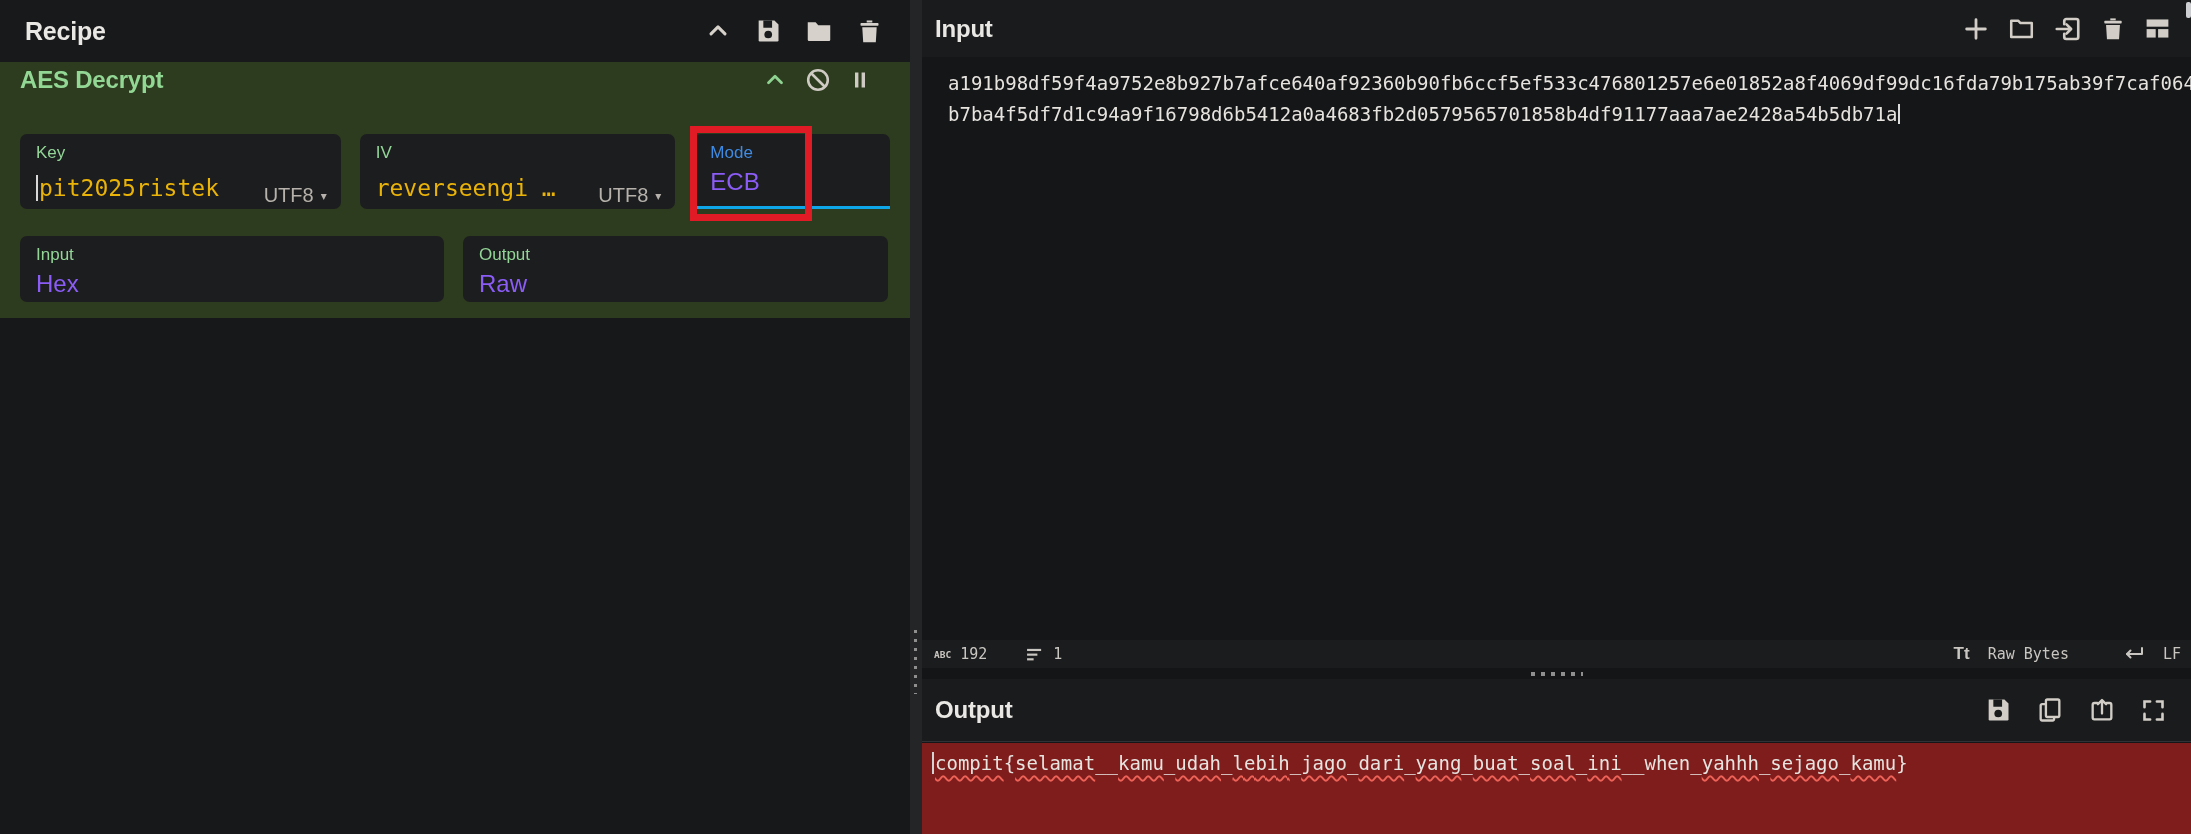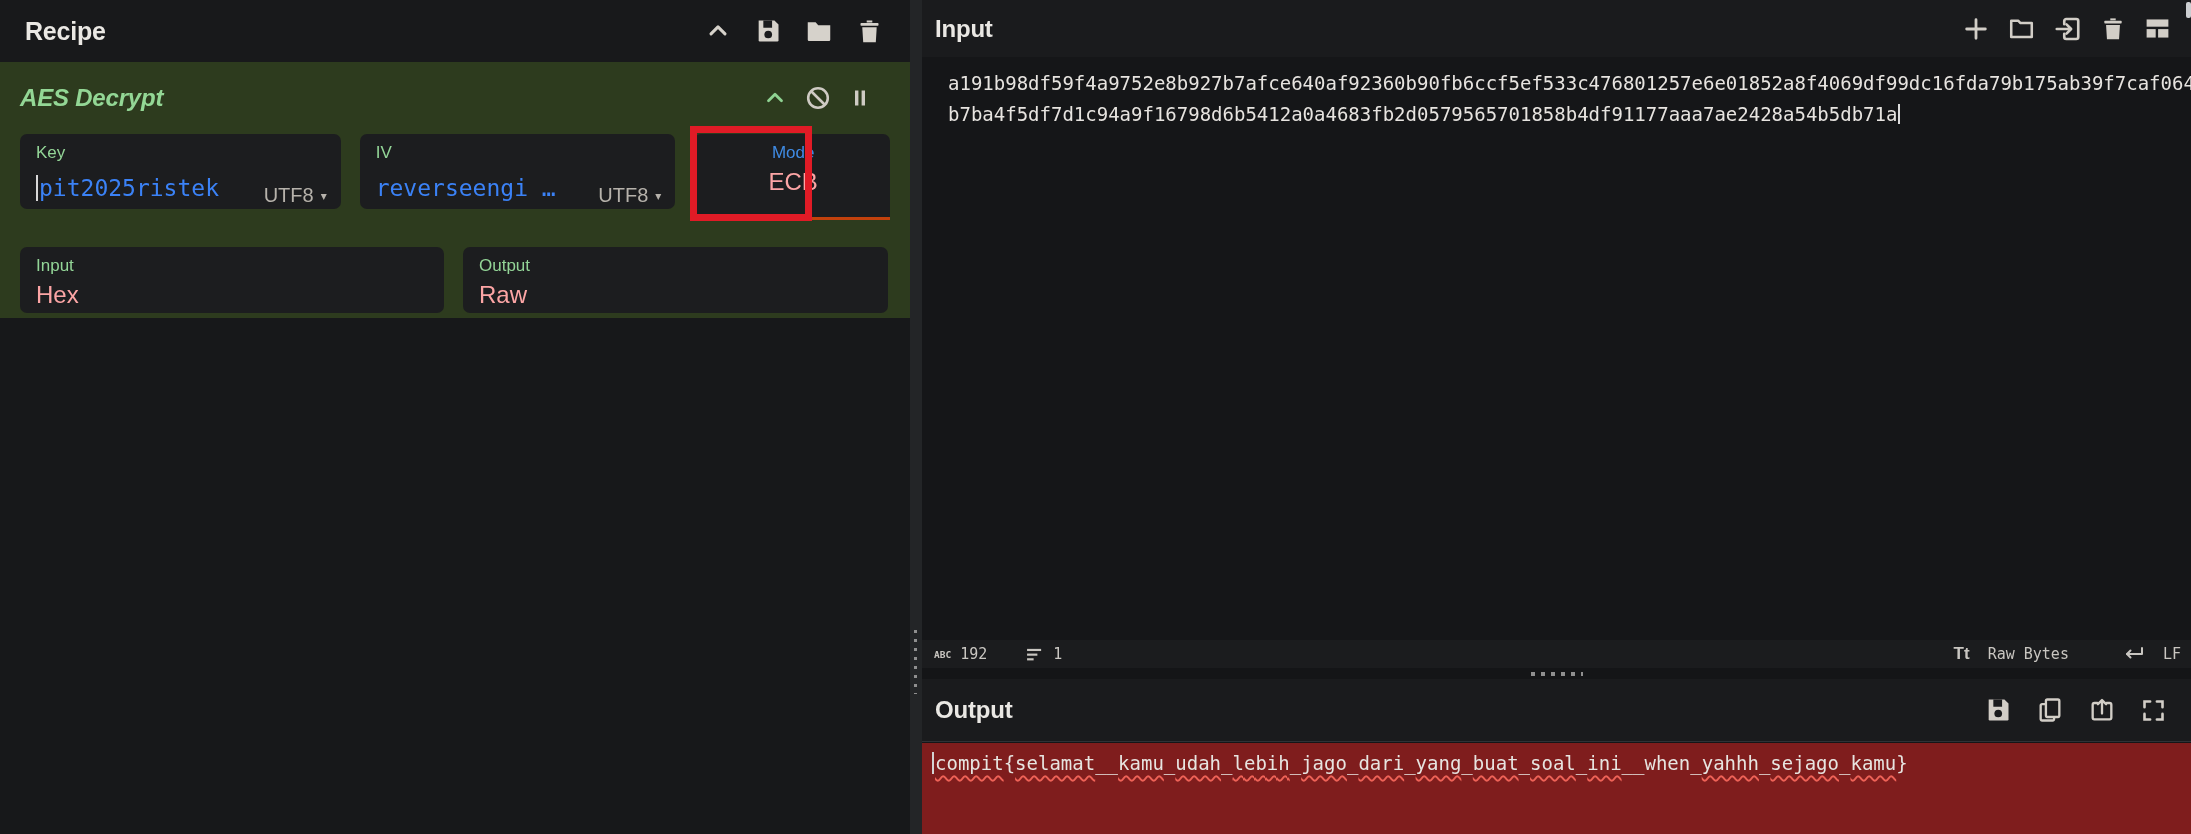--- a/index.html
+++ b/index.html
@@ -9,37 +9,37 @@
 
   
   .left-panel { position:absolute; left:0; top:0; width:910px; height:834px; background:#17181a; }
   .pane-header { position:relative; height:62px; background:#18191b; display:flex; align-items:center; }
   .pane-title { font-size:25px; font-weight:bold; color:#eae8e4; letter-spacing:-0.2px; padding-left:25px; }
   .hdr-icons { position:absolute; right:0; top:0; height:62px; display:flex; align-items:center; color:#d6d2cb; }
   .icon { display:inline-flex; align-items:center; justify-content:center; }
   .icon svg { display:block; }
 
   .op-block { position:absolute; left:0; top:62px; width:910px; height:256px; background:#2d3b1e; }
-  .op-header { display:flex; align-items:flex-end; padding:23px 38px 0 20px; height:50px;font-style:italic; }
+  .op-header { display:flex; align-items:flex-start; padding:4px 38px 0 20px; height:50px; }
   .op-title { font-size:24px; font-weight:bold; color:#93d795; letter-spacing:-0.2px; }
   .op-icons { margin-left:auto; display:flex; align-items:center; gap:16px; color:#cfcbc4; }
 
   .op-row { display:flex; gap:19px; padding:0 20px; }
   .row1 { margin-top:22px; }
   .row2 { margin-top:27px; }
   .field { background:#1c1d1f; border-radius:7px; padding:9px 14px 8px 16px; position:relative; }
   .f-key { width:323px; height:75px; }
   .f-iv { width:318px; height:75px; }
-  .f-mode { width:197px; height:86px; border-bottom:3px solid #c2410c; border-radius:7px 7px 0 0;text-align:center; }
+  .f-mode { width:197px; height:75px; border-bottom:3px solid #0ea5e9; border-radius:7px 7px 0 0; }
   .f-in { width:424px; height:66px; }
   .f-out { width:425px; height:66px; }
   .f-label { font-size:17px; color:#93d597; margin-bottom:5px; }
   .f-label.blue { color:#3f8be4; }
-  .f-value { font-family:"DejaVu Sans Mono", monospace; font-size:23px; color:#3b82f6; white-space:nowrap; }
-  .f-value.sans { font-family:"Liberation Sans", sans-serif; font-size:24px; color:#fca5a5; }
+  .f-value { font-family:"DejaVu Sans Mono", monospace; font-size:23px; color:#eab308; white-space:nowrap; }
+  .f-value.sans { font-family:"Liberation Sans", sans-serif; font-size:24px; color:#8b5cf6; }
   .val-row { display:flex; align-items:center; }
   .enc-select { margin-left:auto; display:flex; align-items:center; gap:7px; color:#b6b2ab; font-size:20px; cursor:pointer;margin-top:16px; }
   .dd-arrow { font-size:12px; color:#b6b2ab; }
   .caret { display:inline-block; width:2px; height:26px; background:#d8d8d8; margin-right:1px; }
 
   .red-anno { position:absolute; left:690px; top:126px; width:122px; height:95px; border:7px solid #e01b26; pointer-events:none; z-index:5; }
 
   
   .v-divider { position:absolute; left:910px; top:0; width:12px; height:834px; background:#232527; }
   .v-dots { position:absolute; left:4px; top:630px; width:3px; height:64px;

